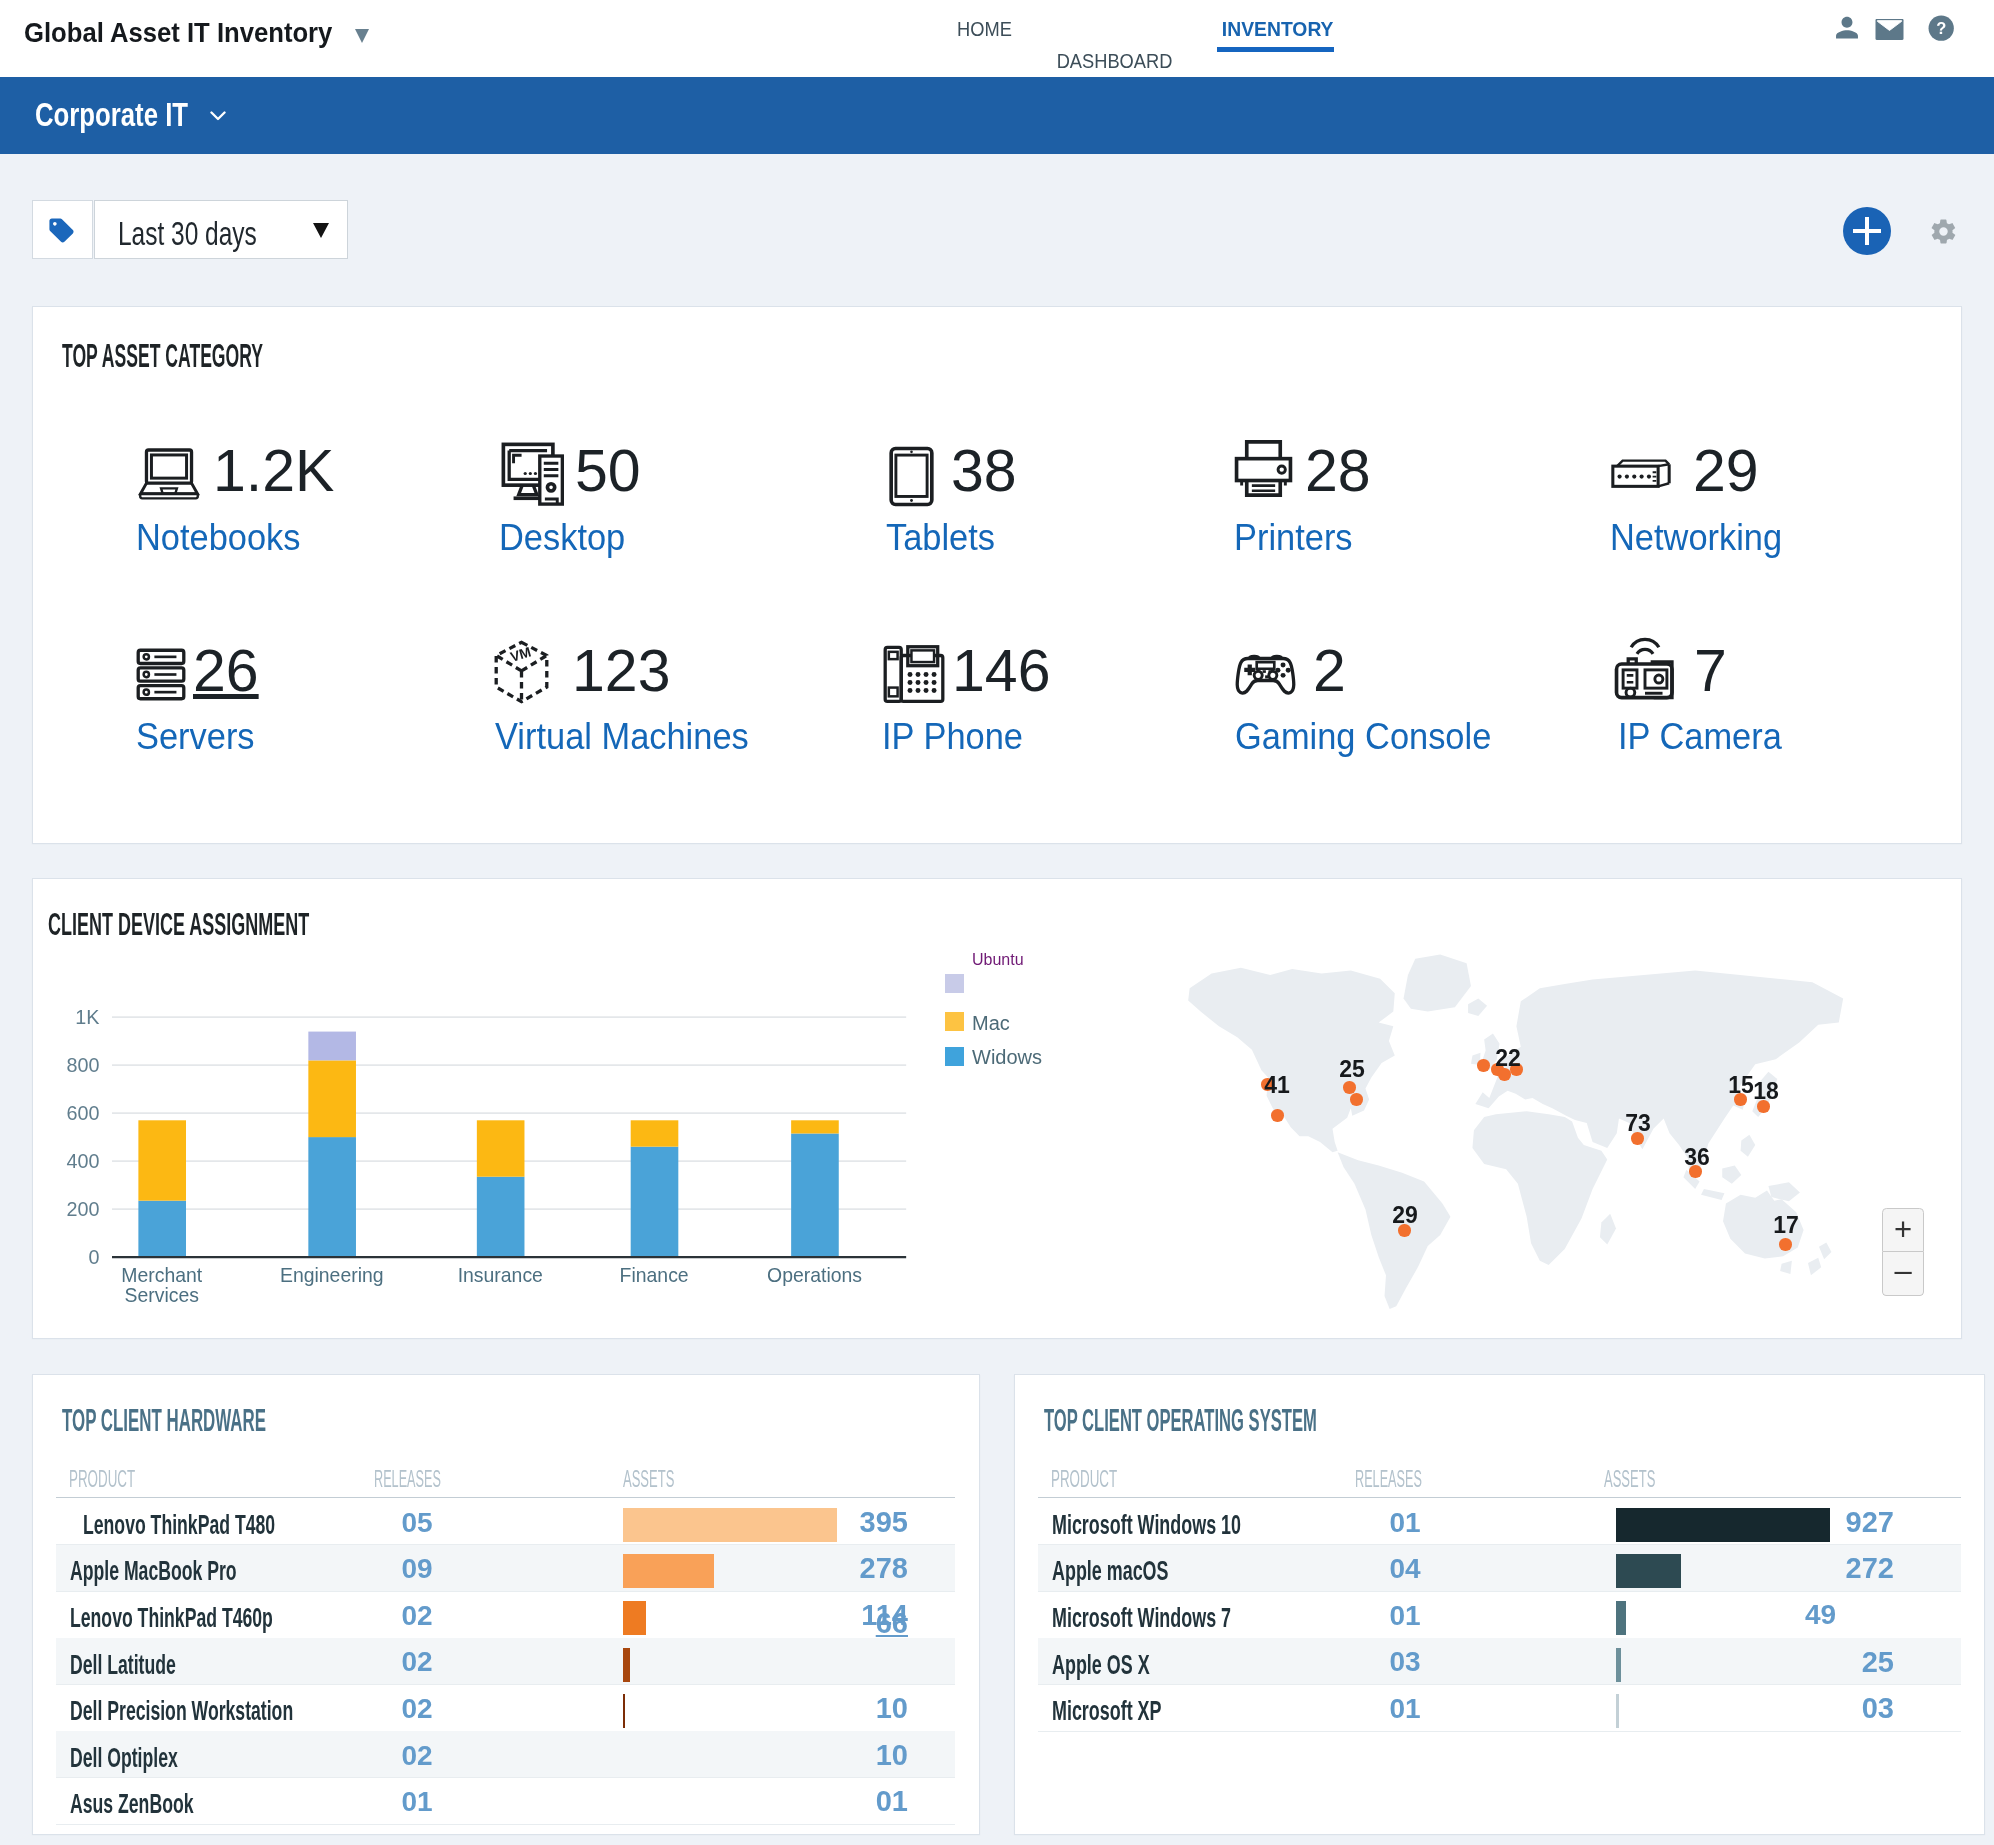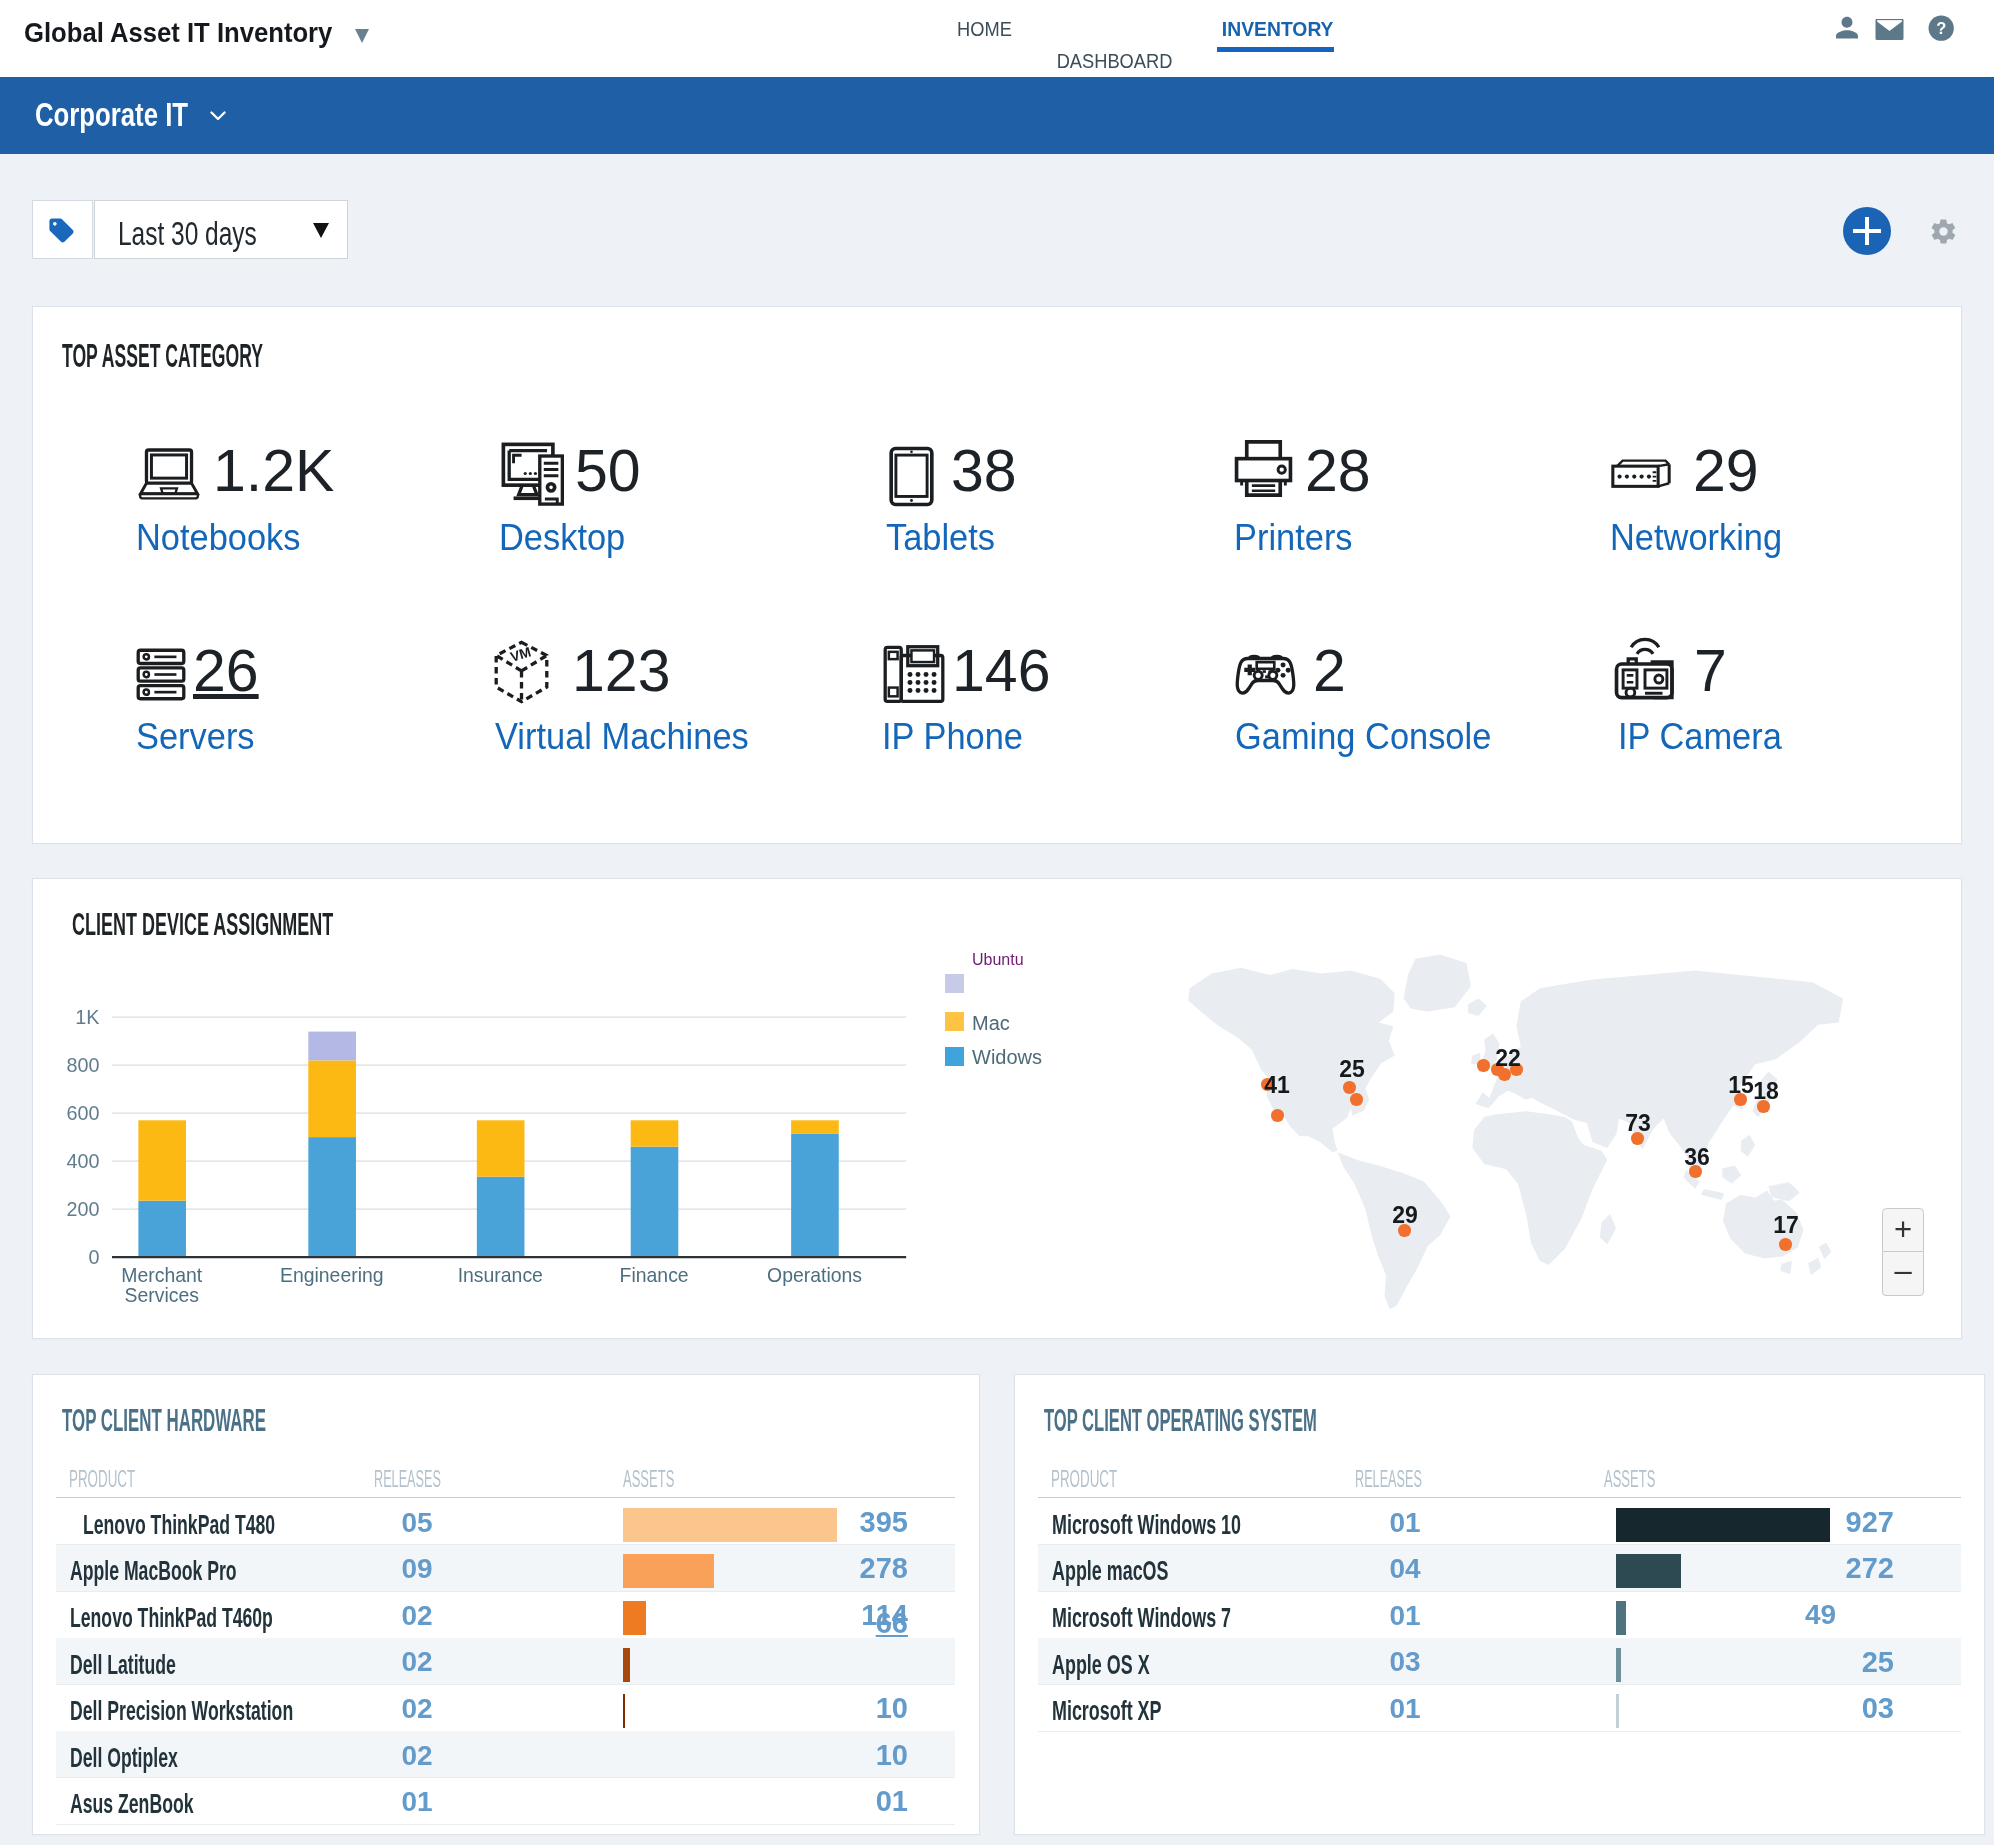--- a/index.html
+++ b/index.html
@@ -184,21 +184,21 @@
 <div class="abs" style="left:499px;top:519px;line-height:1;"><span style="display:inline-block;transform:scaleX(0.93);transform-origin:0 50%;white-space:nowrap;font-weight:400;font-size:37px;color:#1467b8;line-height:1;">Desktop</span></div>
 <div class="abs" style="left:886px;top:519px;line-height:1;"><span style="display:inline-block;transform:scaleX(0.93);transform-origin:0 50%;white-space:nowrap;font-weight:400;font-size:37px;color:#1467b8;line-height:1;">Tablets</span></div>
 <div class="abs" style="left:1234px;top:519px;line-height:1;"><span style="display:inline-block;transform:scaleX(0.93);transform-origin:0 50%;white-space:nowrap;font-weight:400;font-size:37px;color:#1467b8;line-height:1;">Printers</span></div>
 <div class="abs" style="left:1610px;top:519px;line-height:1;"><span style="display:inline-block;transform:scaleX(0.93);transform-origin:0 50%;white-space:nowrap;font-weight:400;font-size:37px;color:#1467b8;line-height:1;">Networking</span></div>
 <div class="abs" style="left:136px;top:718px;line-height:1;"><span style="display:inline-block;transform:scaleX(0.93);transform-origin:0 50%;white-space:nowrap;font-weight:400;font-size:37px;color:#1467b8;line-height:1;">Servers</span></div>
 <div class="abs" style="left:495px;top:718px;line-height:1;"><span style="display:inline-block;transform:scaleX(0.93);transform-origin:0 50%;white-space:nowrap;font-weight:400;font-size:37px;color:#1467b8;line-height:1;">Virtual Machines</span></div>
 <div class="abs" style="left:882px;top:718px;line-height:1;"><span style="display:inline-block;transform:scaleX(0.93);transform-origin:0 50%;white-space:nowrap;font-weight:400;font-size:37px;color:#1467b8;line-height:1;">IP Phone</span></div>
 <div class="abs" style="left:1235px;top:718px;line-height:1;text-align:center;"><span style="display:inline-block;transform:scaleX(0.93);transform-origin:0 50%;white-space:nowrap;font-weight:400;font-size:37px;color:#1467b8;line-height:1;">Gaming Console</span></div>
 <div class="abs" style="left:1618px;top:718px;line-height:1;"><span style="display:inline-block;transform:scaleX(0.93);transform-origin:0 50%;white-space:nowrap;font-weight:400;font-size:37px;color:#1467b8;line-height:1;">IP Camera</span></div>
 <div class="card" style="left:32px;top:878px;width:1930px;height:461px;"></div>
-<div class="abs" style="left:72px;top:909px;line-height:1;"><span style="display:inline-block;transform:scaleX(0.5805);transform-origin:0 50%;white-space:nowrap;font-weight:700;font-size:31px;color:#1e2326;line-height:1;">CLIENT DEVICE ASSIGNMENT</span></div>
+<div class="abs" style="left:48px;top:909px;line-height:1;"><span style="display:inline-block;transform:scaleX(0.5805);transform-origin:0 50%;white-space:nowrap;font-weight:700;font-size:31px;color:#1e2326;line-height:1;">CLIENT DEVICE ASSIGNMENT</span></div>
 
 <svg class="abs" style="left:44px;top:997px;" width="895" height="337" viewBox="0 0 1220 460">
 <line x1="92" y1="27.5" x2="1176" y2="27.5" stroke="#e4e7ea" stroke-width="2.5"></line>
     <text x="75" y="37.5" font-size="27" fill="#607d8d" text-anchor="end" font-family="Liberation Sans">1K</text>
     <line x1="92" y1="93.0" x2="1176" y2="93.0" stroke="#e4e7ea" stroke-width="2.5"></line>
     <text x="75" y="103.0" font-size="27" fill="#607d8d" text-anchor="end" font-family="Liberation Sans">800</text>
     <line x1="92" y1="158.5" x2="1176" y2="158.5" stroke="#e4e7ea" stroke-width="2.5"></line>
     <text x="75" y="168.5" font-size="27" fill="#607d8d" text-anchor="end" font-family="Liberation Sans">600</text>
     <line x1="92" y1="224.0" x2="1176" y2="224.0" stroke="#e4e7ea" stroke-width="2.5"></line>
     <text x="75" y="234.0" font-size="27" fill="#607d8d" text-anchor="end" font-family="Liberation Sans">400</text>

